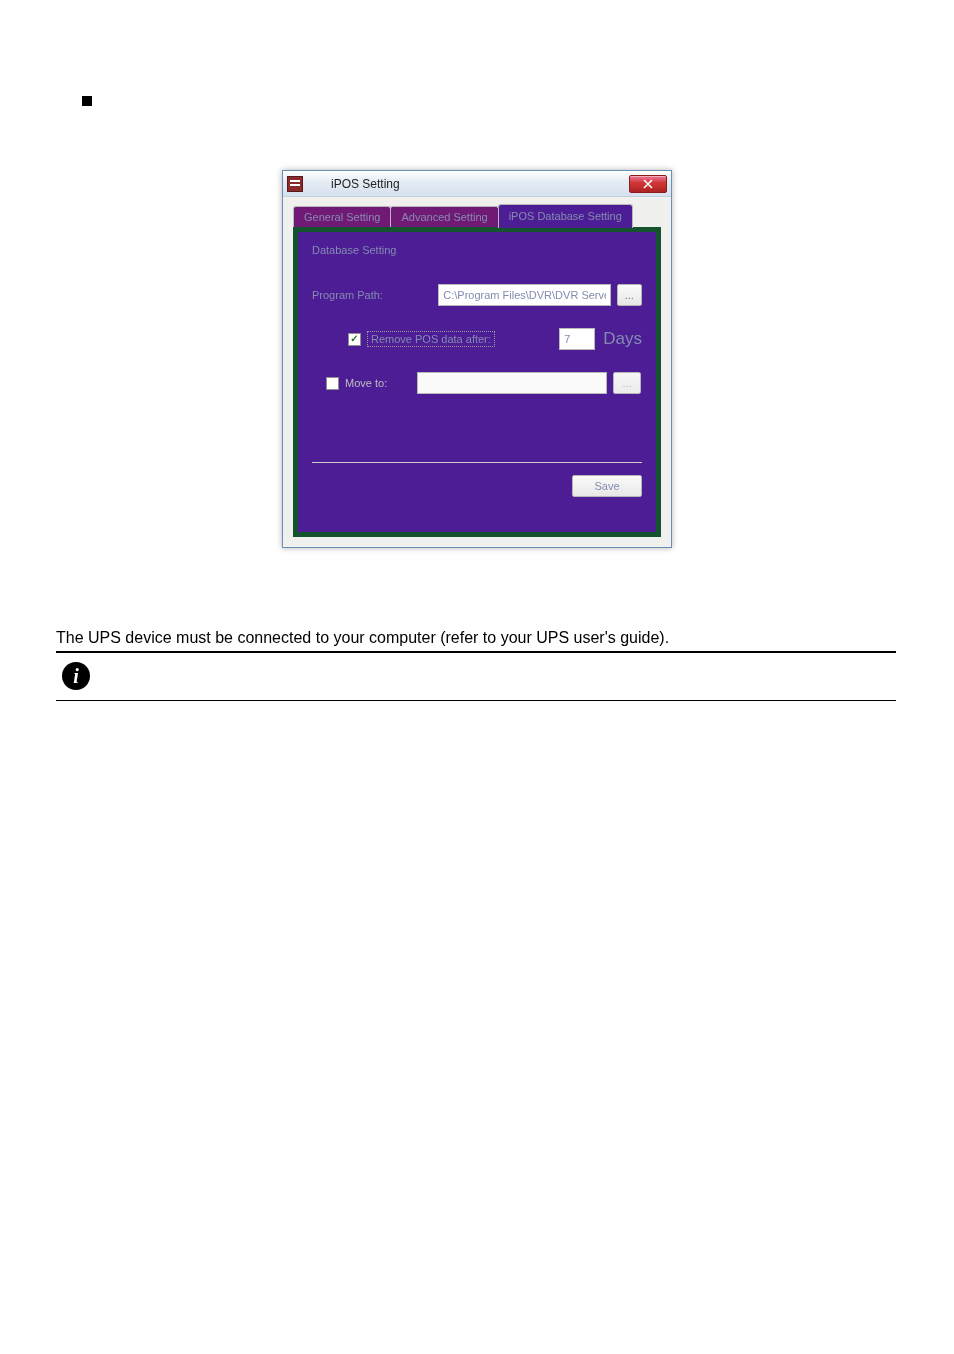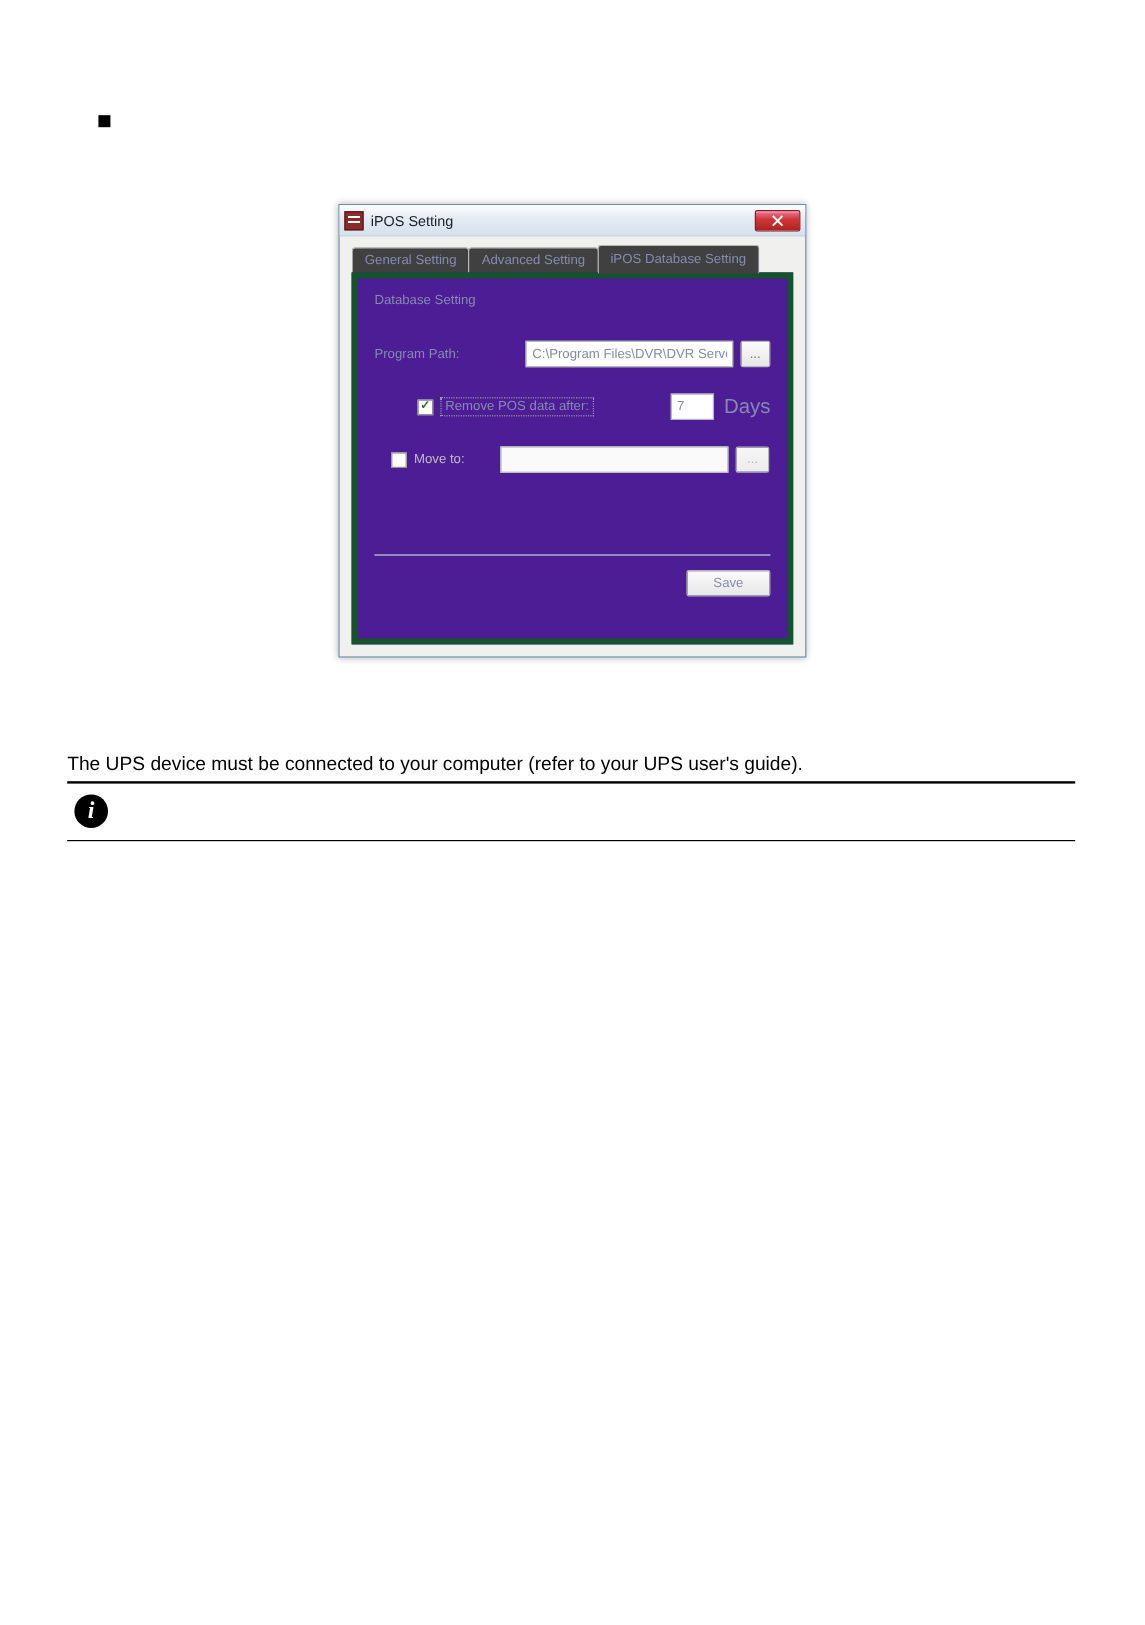--- a/index.html
+++ b/index.html
@@ -30,20 +30,21 @@
       box-shadow: 0 0 6px rgba(0,0,0,0.3);
     }
     .titlebar {
       height: 26px;
       background: linear-gradient(#ffffff, #e5ecf4 40%, #d6e1ee);
       border-bottom: 1px solid #c3cfdb;
       display: flex;
       align-items: center;
       padding: 0 4px;
       position: relative;
+      gap: 22px;
     }
     .title-icon {
       width: 16px;
       height: 16px;
       background: #8a2a2a;
       border: 1px solid #5a1818;
       margin-right: 6px;
       position: relative;
     }
     .title-icon::after {
@@ -65,29 +66,29 @@
       display: flex; align-items: center; justify-content: center;
       box-shadow: inset 0 1px 0 rgba(255,255,255,0.4);
     }
     .close-btn svg { width: 10px; height: 10px; }
     .content { padding: 8px 10px 10px 10px; }
     .tabs { display: flex; position: relative; top: 1px; }
     .tab {
       border: 1px solid #b8b8b8;
       border-bottom: none;
       padding: 4px 10px 5px 10px;
-      background: #404040;
+      background: #701a75;
       color: #848baf;
       font-size: 11px;
       border-radius: 3px 3px 0 0;
       margin-right: -1px;
       position: relative;
     }
     .tab.active {
-      background: #404040;
+      background: #4c1d95;
       z-index: 2;
       padding-top: 5px;
       padding-bottom: 6px;
       margin-top: -2px;
     }
     .tab-panel {
       border: 5px solid #14532d;
       background: #4c1d95;
       padding: 12px 14px 14px 14px;
       min-height: 310px;

